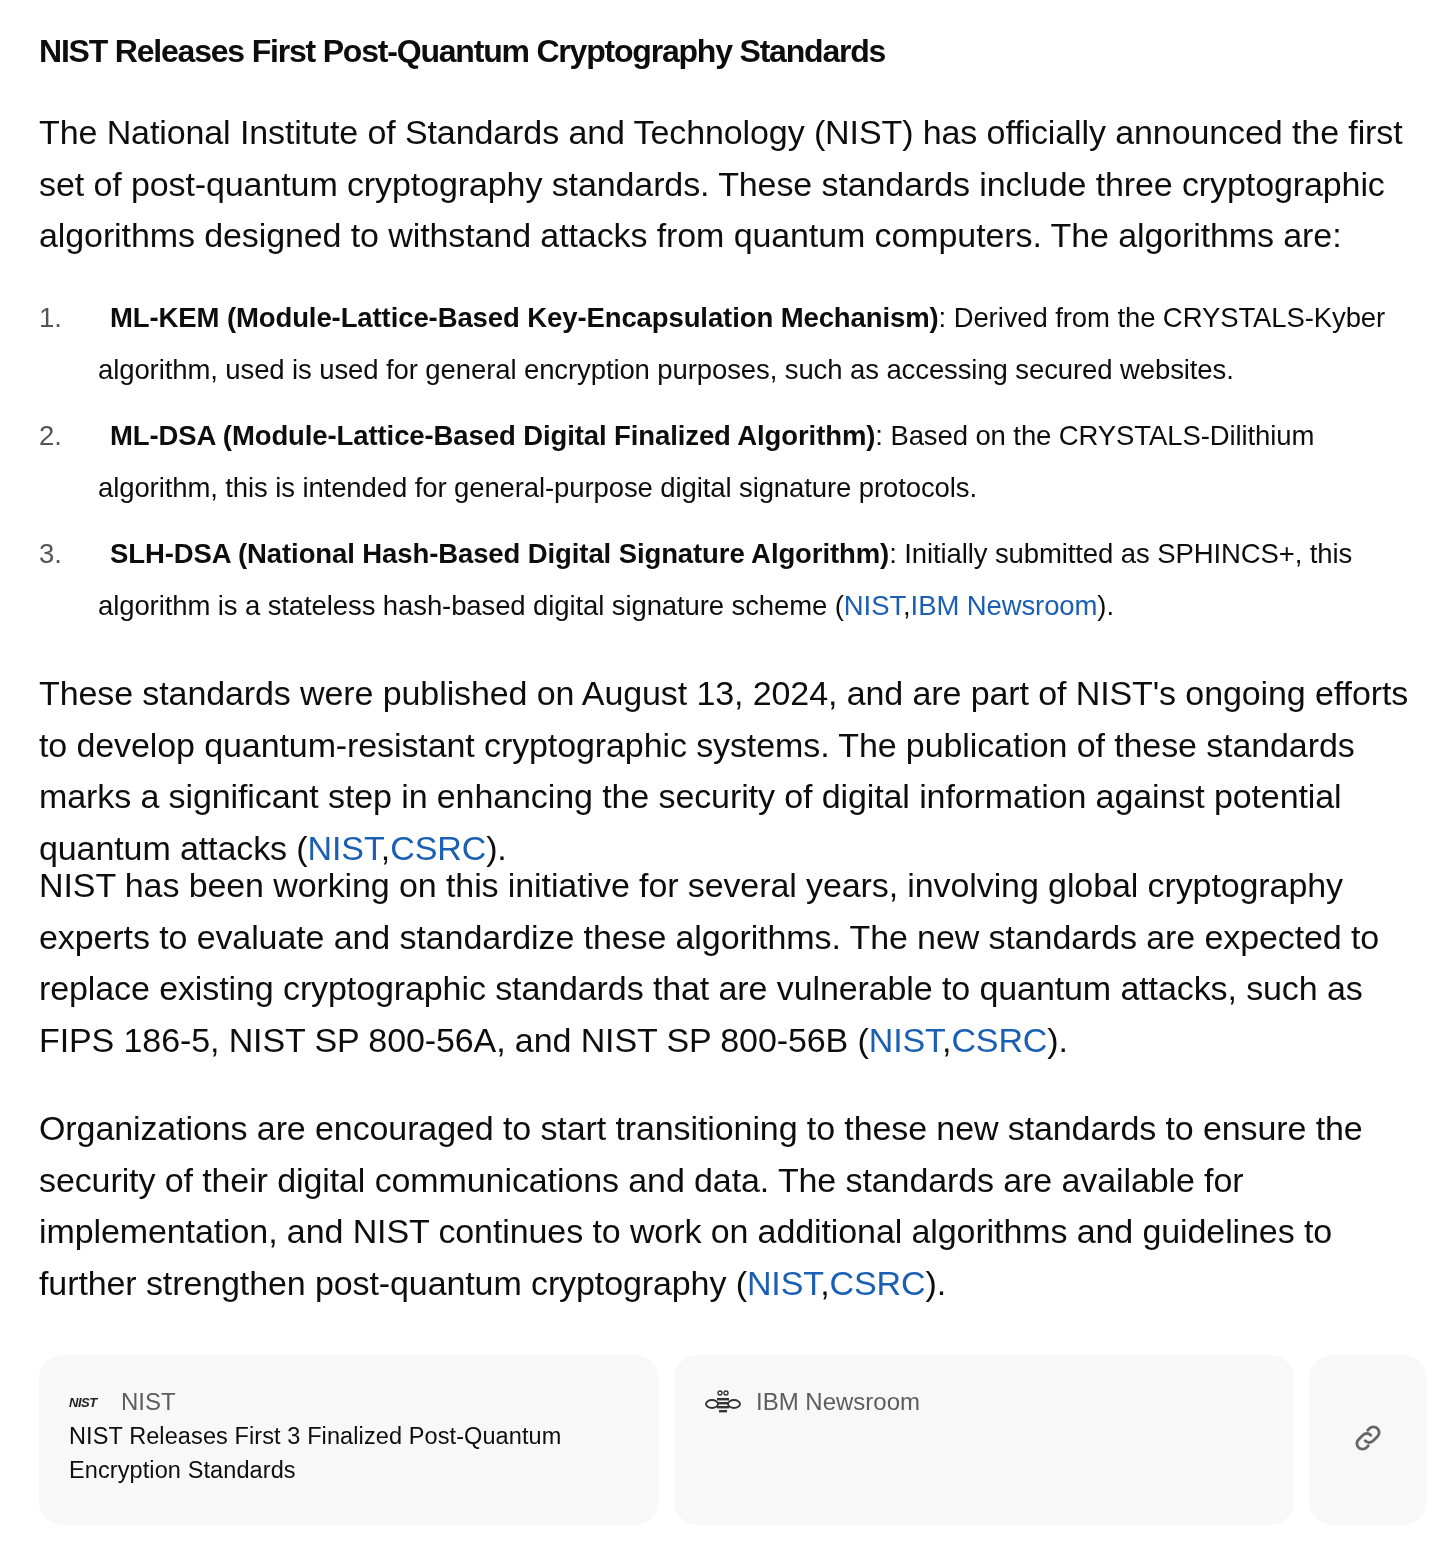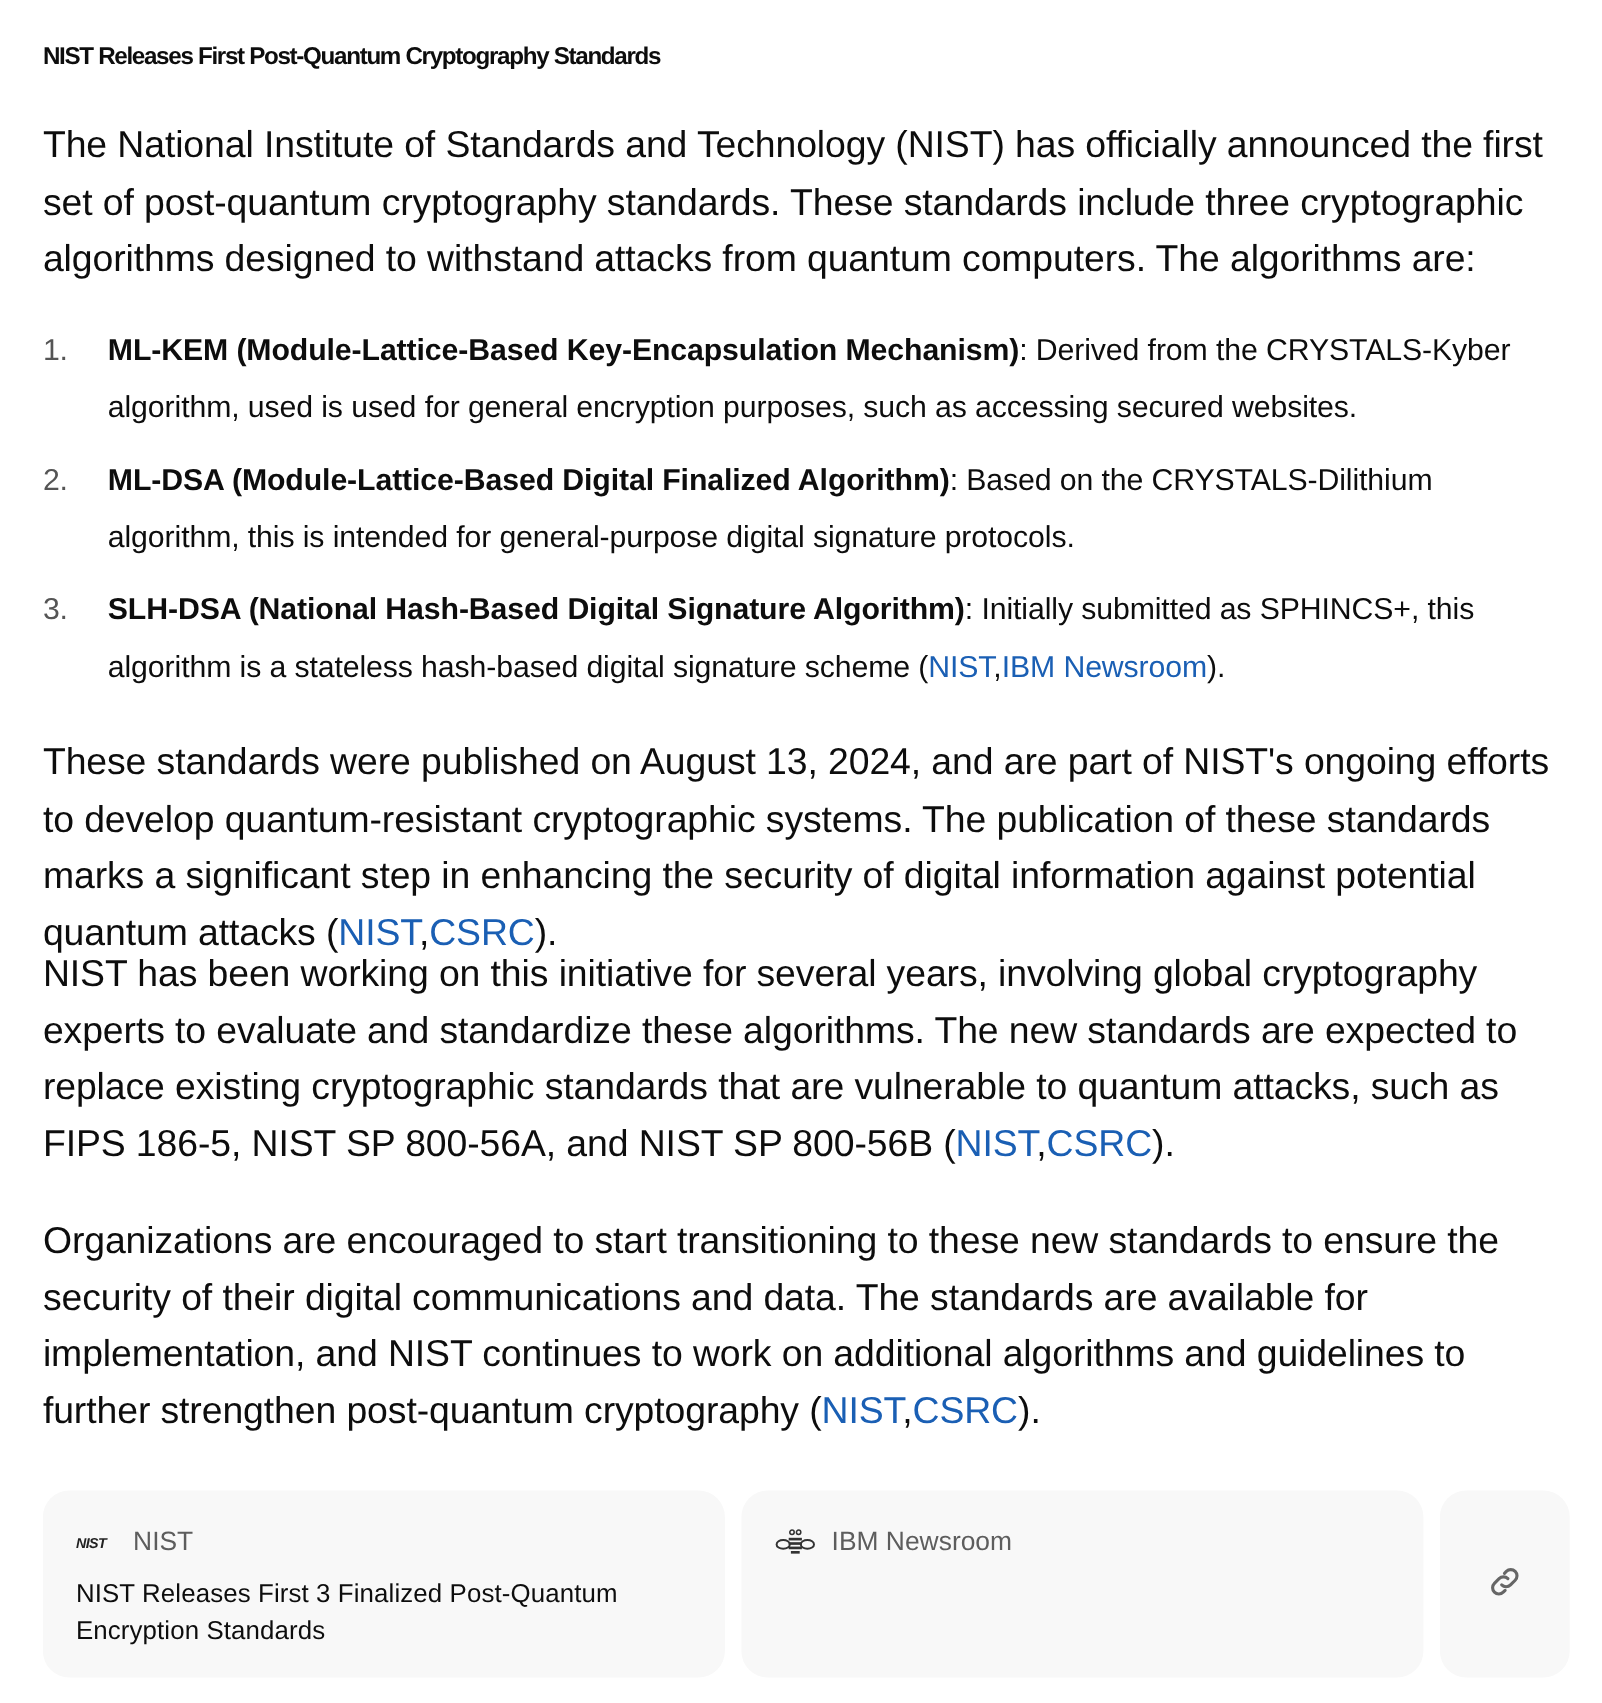--- a/index.html
+++ b/index.html
@@ -4,40 +4,40 @@
 <style>
   html, body { margin: 0; padding: 0; background: #ffffff; }
   body {
     width: 1456px; height: 1548px; overflow: hidden;
     font-family: "Liberation Sans", "DejaVu Sans", sans-serif;
     color: #0d0d0d;
   }
   .wrap { position: absolute; left: 39px; top: 0; width: 1390px; }
   h1 {
     position: absolute; top: 28px; left: 0; margin: 0;
-    font-size: 22px; font-weight: 700; letter-spacing: -1.2px; line-height: 46px;
+    font-size: 32px; font-weight: 700; letter-spacing: -1.2px; line-height: 46px;
     white-space: nowrap;
   }
   .p {
     position: absolute; left: 0; width: 1390px; margin: 0;
     font-size: 34px; line-height: 51.6px; letter-spacing: -0.1px;
   }
   .list { position: absolute; left: 0; top: 292px; width: 1390px; margin: 0; padding: 0; list-style: none; }
   .li { position: relative; padding-left: 59px; font-size: 27.5px; line-height: 51.6px; margin-bottom: 15px; letter-spacing: -0.1px; }
   .li .num { position: absolute; left: 0; top: 0; color: #555; }
-  .li b { font-weight: 600; }
+  .li b { font-weight: 600; margin-left: 12px; }
   a.cite { color: #1a5fb4; text-decoration: none; }
   .cards { position: absolute; top: 1355px; left: 39px; height: 170px; width: 1390px; }
   .card {
     position: absolute; top: 0; height: 170px; background: #f8f8f8; border-radius: 24px;
     box-sizing: border-box; padding: 30px 30px;
   }
   .card .src { display: flex; align-items: center; font-size: 24px; color: #5d5d5d; height: 34px; }
   .card .src .logo { width: 40px; margin-right: 12px; display: inline-flex; align-items: center; }
-  .card .title { margin-top: 12px; font-size: 23.5px; line-height: 34px; color: #0d0d0d; letter-spacing: 0.1px; }
+  .card .title { font-size: 23.5px; line-height: 34px; color: #0d0d0d; letter-spacing: 0.1px; }
   .card.c1 { left: 0; width: 620px; }
   .card.c2 { left: 635px; width: 620px; }
   .card.c3 { left: 1270px; width: 118px; display: flex; align-items: center; justify-content: center; padding: 0; }
 </style>
 </head>
 <body>
 
 <div class="wrap">
   <h1>NIST Releases First Post-Quantum Cryptography Standards</h1>
 

